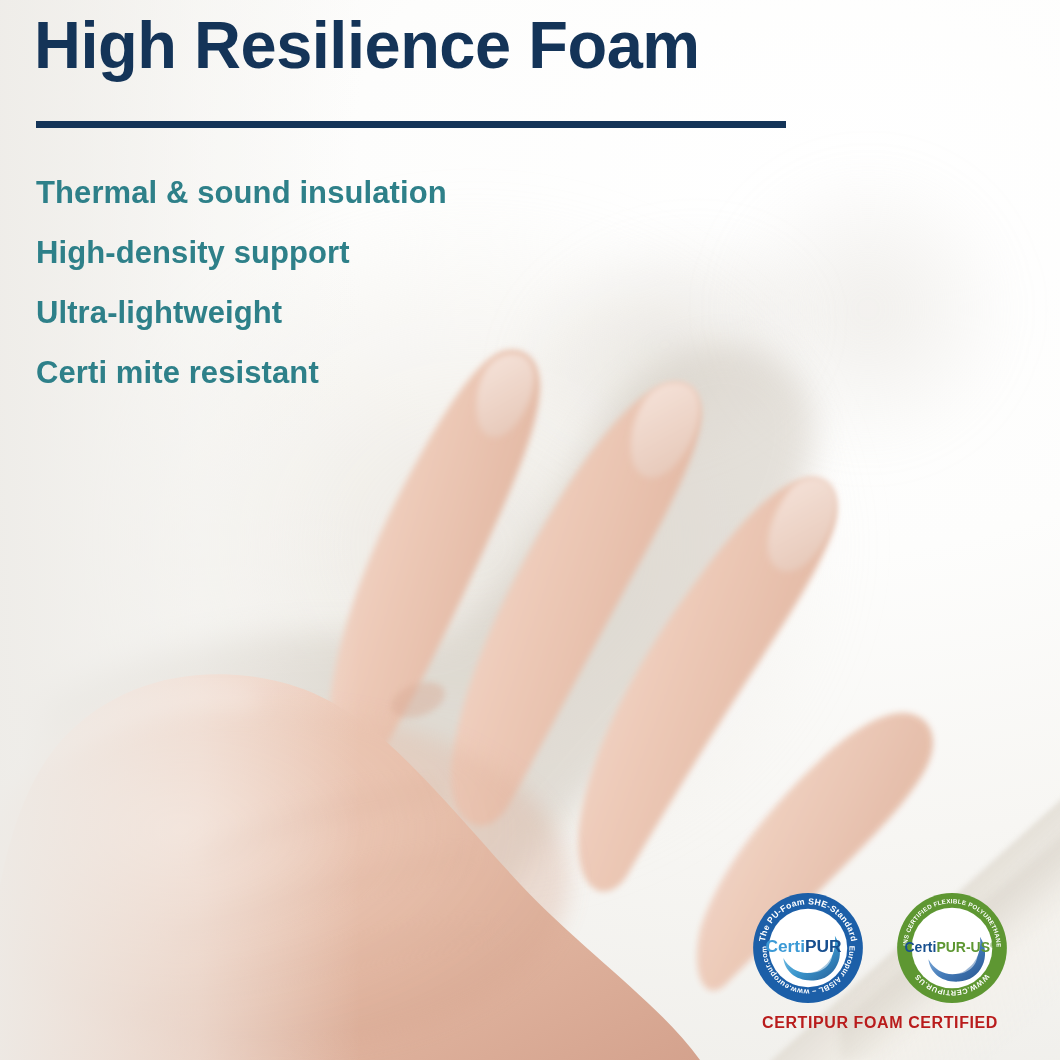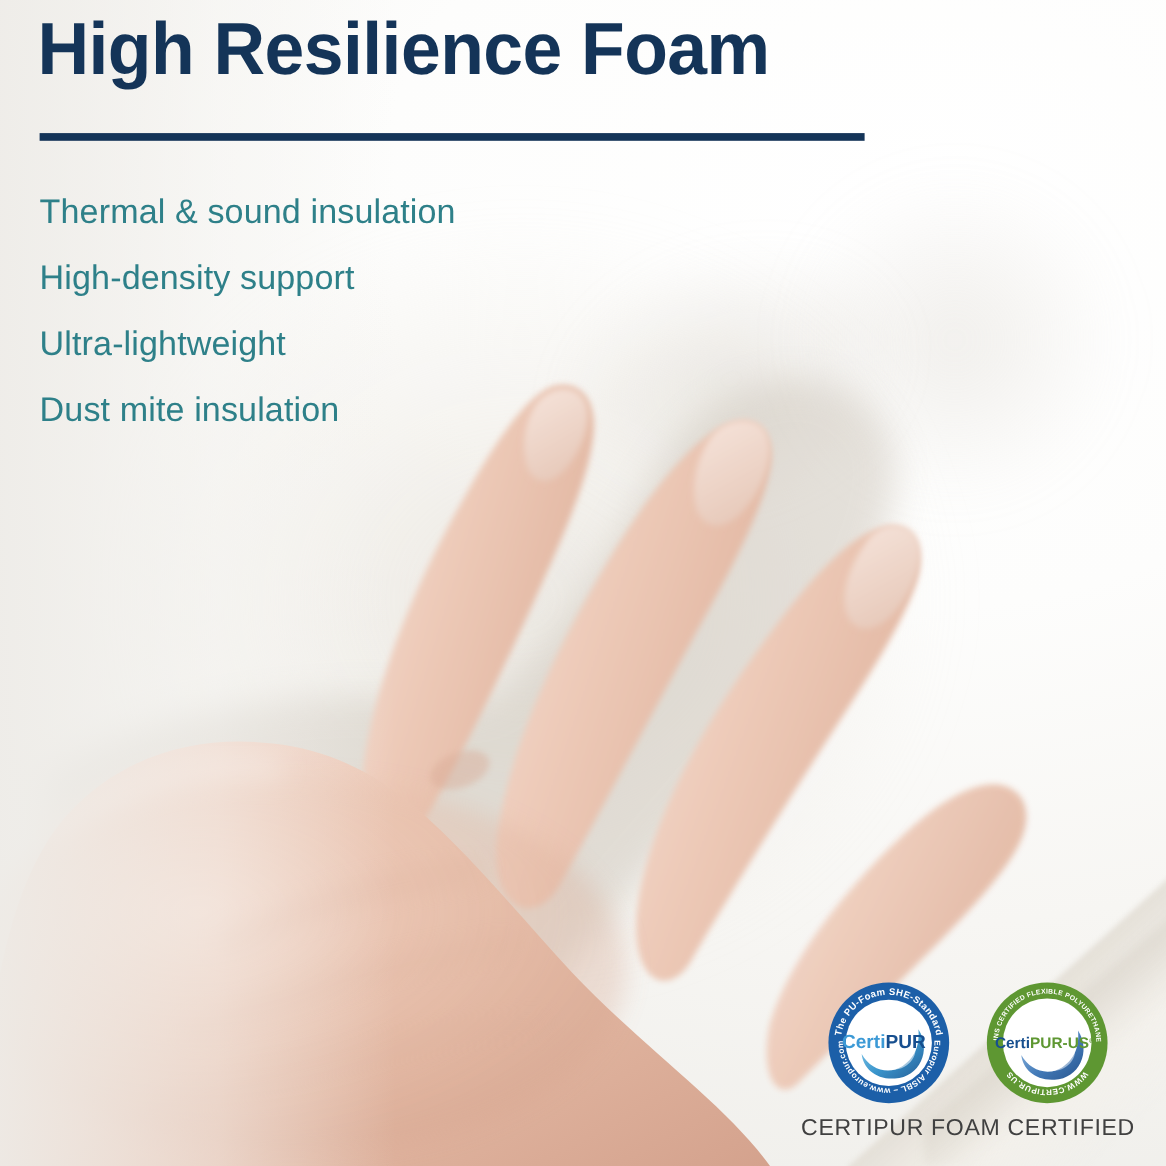--- a/index.html
+++ b/index.html
@@ -106,21 +106,21 @@
   .features {
     position: absolute;
     left: 36px;
     top: 163px;
     margin: 0;
     padding: 0;
     list-style: none;
   }
   .features li {
     font-size: 31px;
-    font-weight: 400;
+    font-weight: 700;
     color: #2e8089;
     line-height: 60px;
     letter-spacing: .1px;
     white-space: nowrap;
   }
 
   
   .certs {
     position: absolute;
     left: 715px;
@@ -132,23 +132,23 @@
     align-items: center;
     justify-content: center;
     gap: 32px;
     height: 120px;
   }
   .badge { position: relative; }
   .badge svg { display: block; }
   .cert-caption {
     margin-top: 6px;
     text-align: center;
-    font-size: 21px;
-    font-weight: 400;
-    color: #404040;
+    font-size: 16px;
+    font-weight: 700;
+    color: #b91c1c;
     letter-spacing: .6px;
     white-space: nowrap;
   }
 </style>
 </head>
 <body>
 
 <div id="poster">
 
   <div class="photo">
@@ -272,21 +272,21 @@
 
   <div class="vignette-left"></div>
 
   <div class="title">High Resilience Foam</div>
   <div class="rule"></div>
 
   <ul class="features">
     <li>Thermal &amp; sound insulation</li>
     <li>High-density support</li>
     <li>Ultra-lightweight</li>
-    <li>Dust mite insulation</li>
+    <li>Certi mite resistant</li>
   </ul>
 
   <div class="certs">
     <div class="badge-row">
 
       <div class="badge">
         <svg width="112" height="112" viewBox="0 0 200 200" aria-hidden="true">
           <defs>
             <path id="euTop" d="M 100 100 m -78 0 a 78 78 0 0 1 156 0" fill="none"></path>
             <path id="euBottom" d="M 100 100 m 74 0 a 74 74 0 0 1 -148 0" fill="none"></path>

